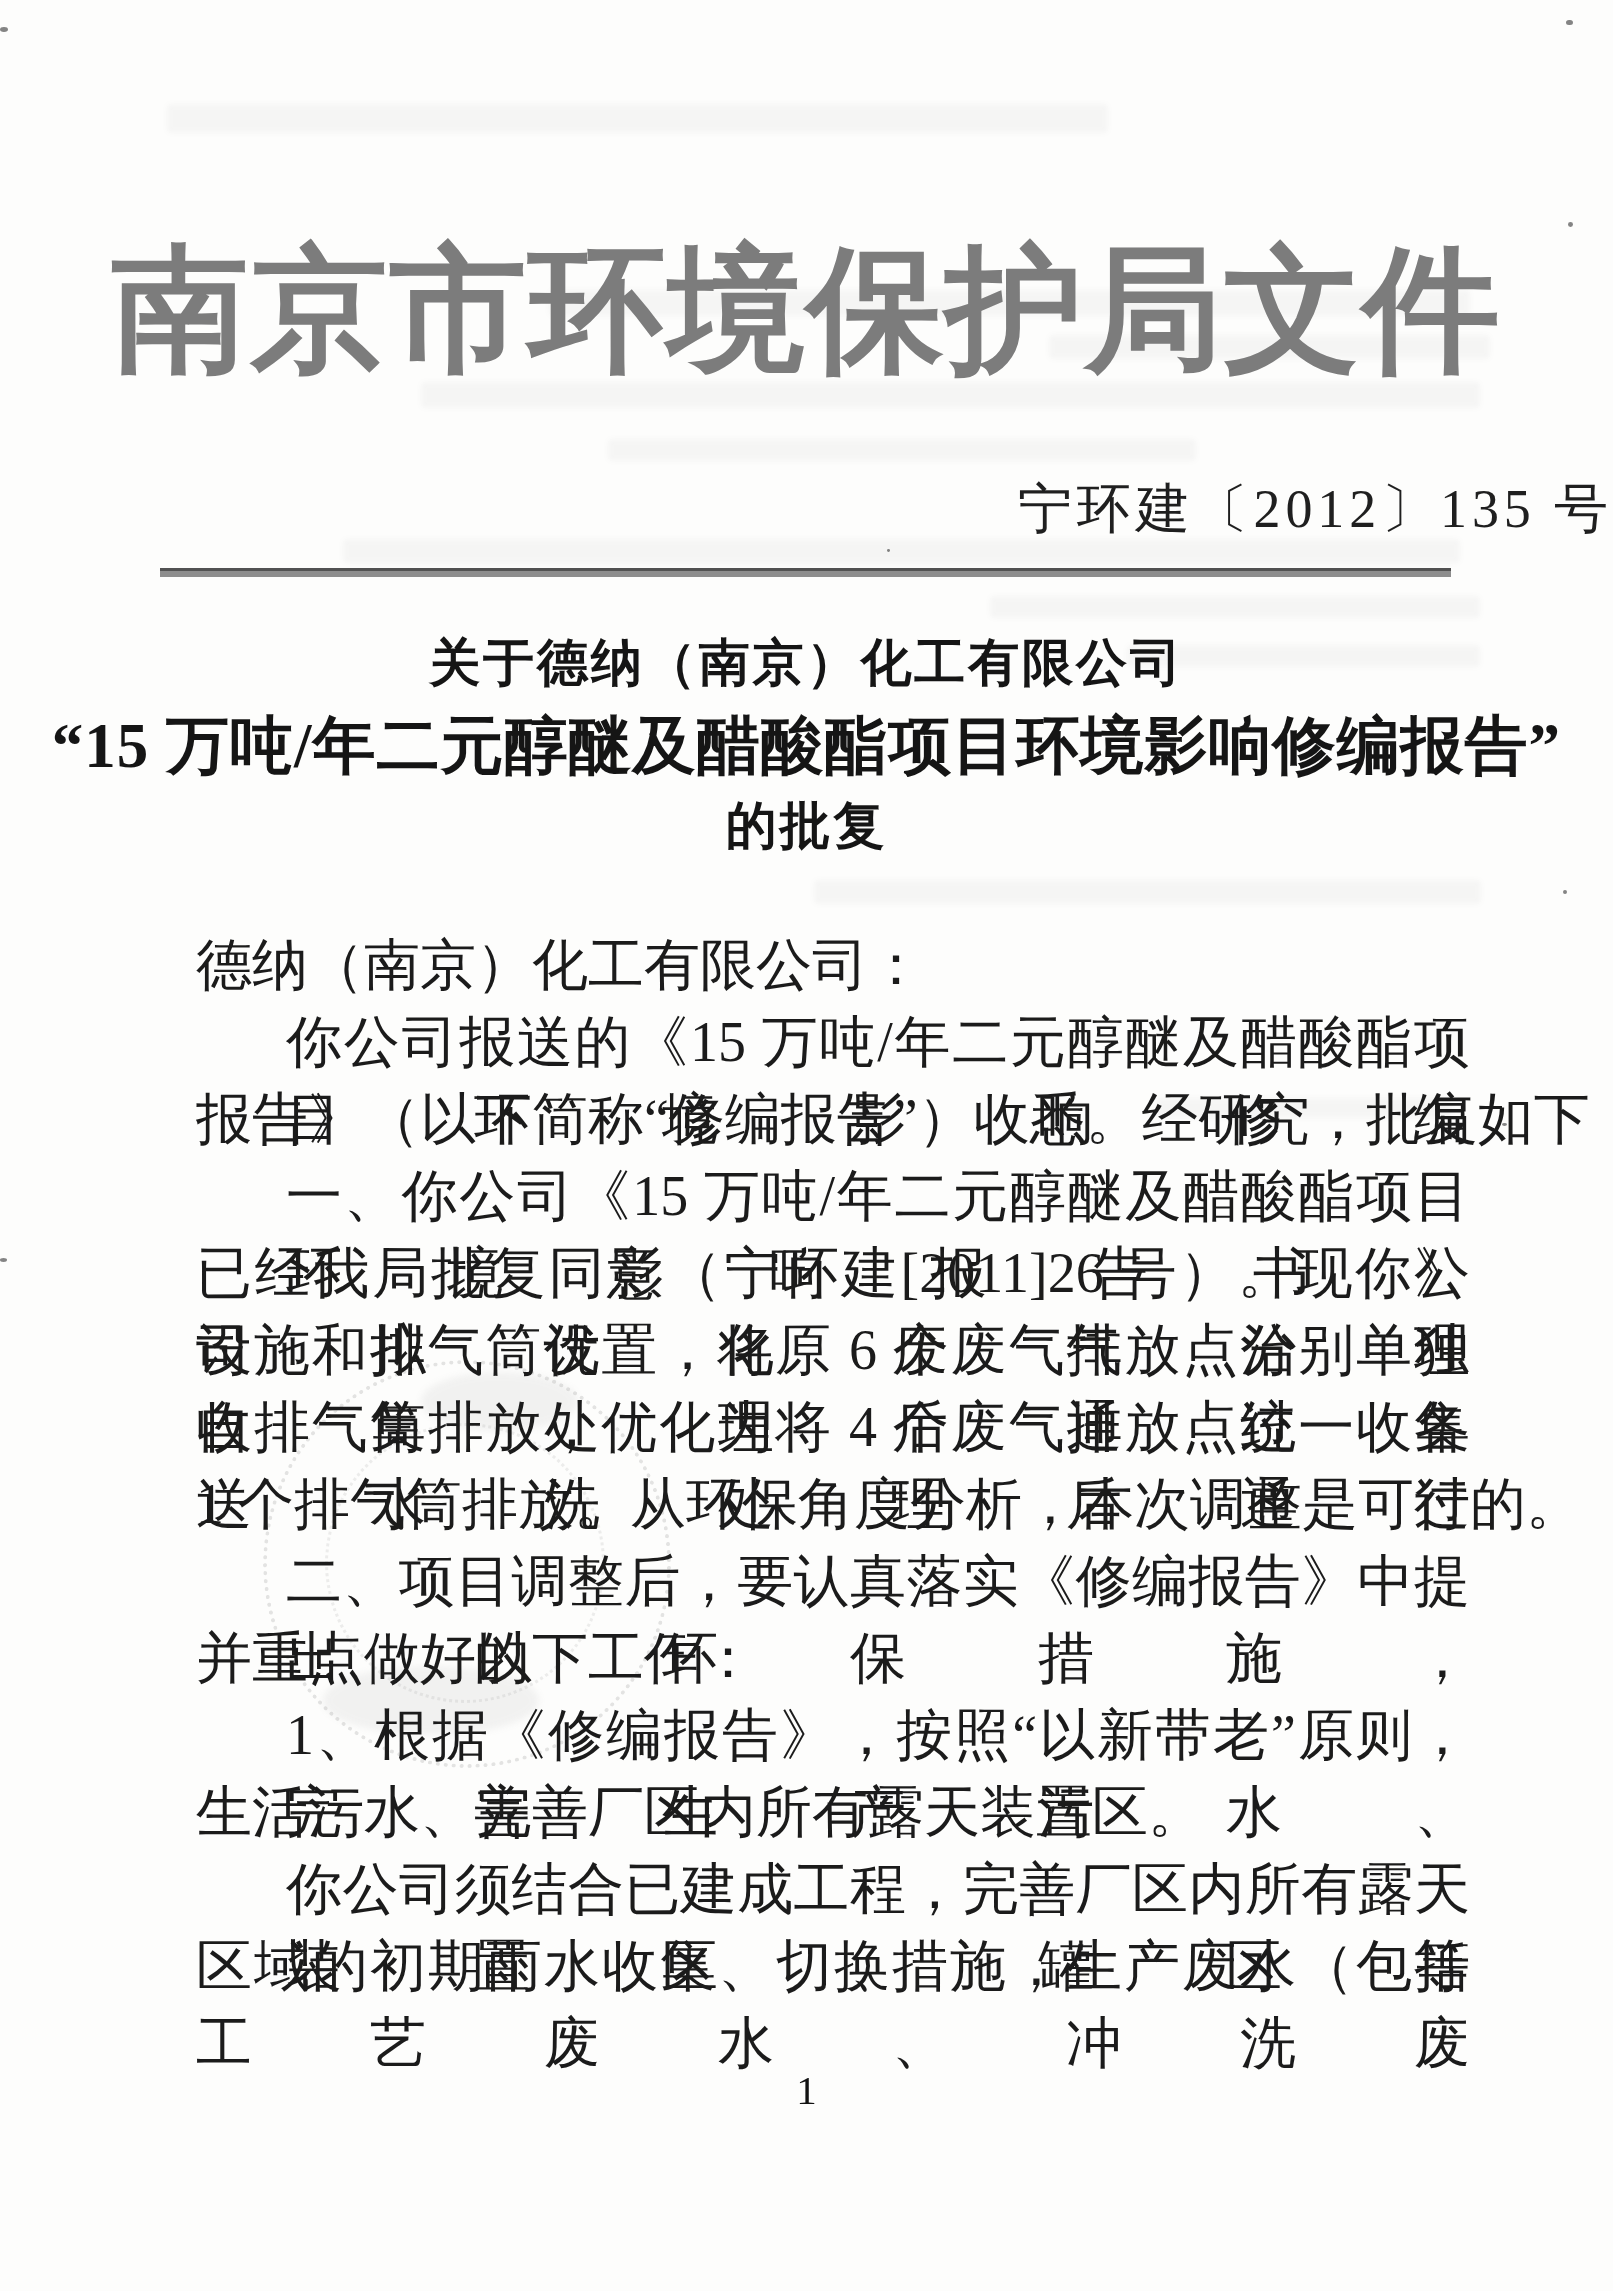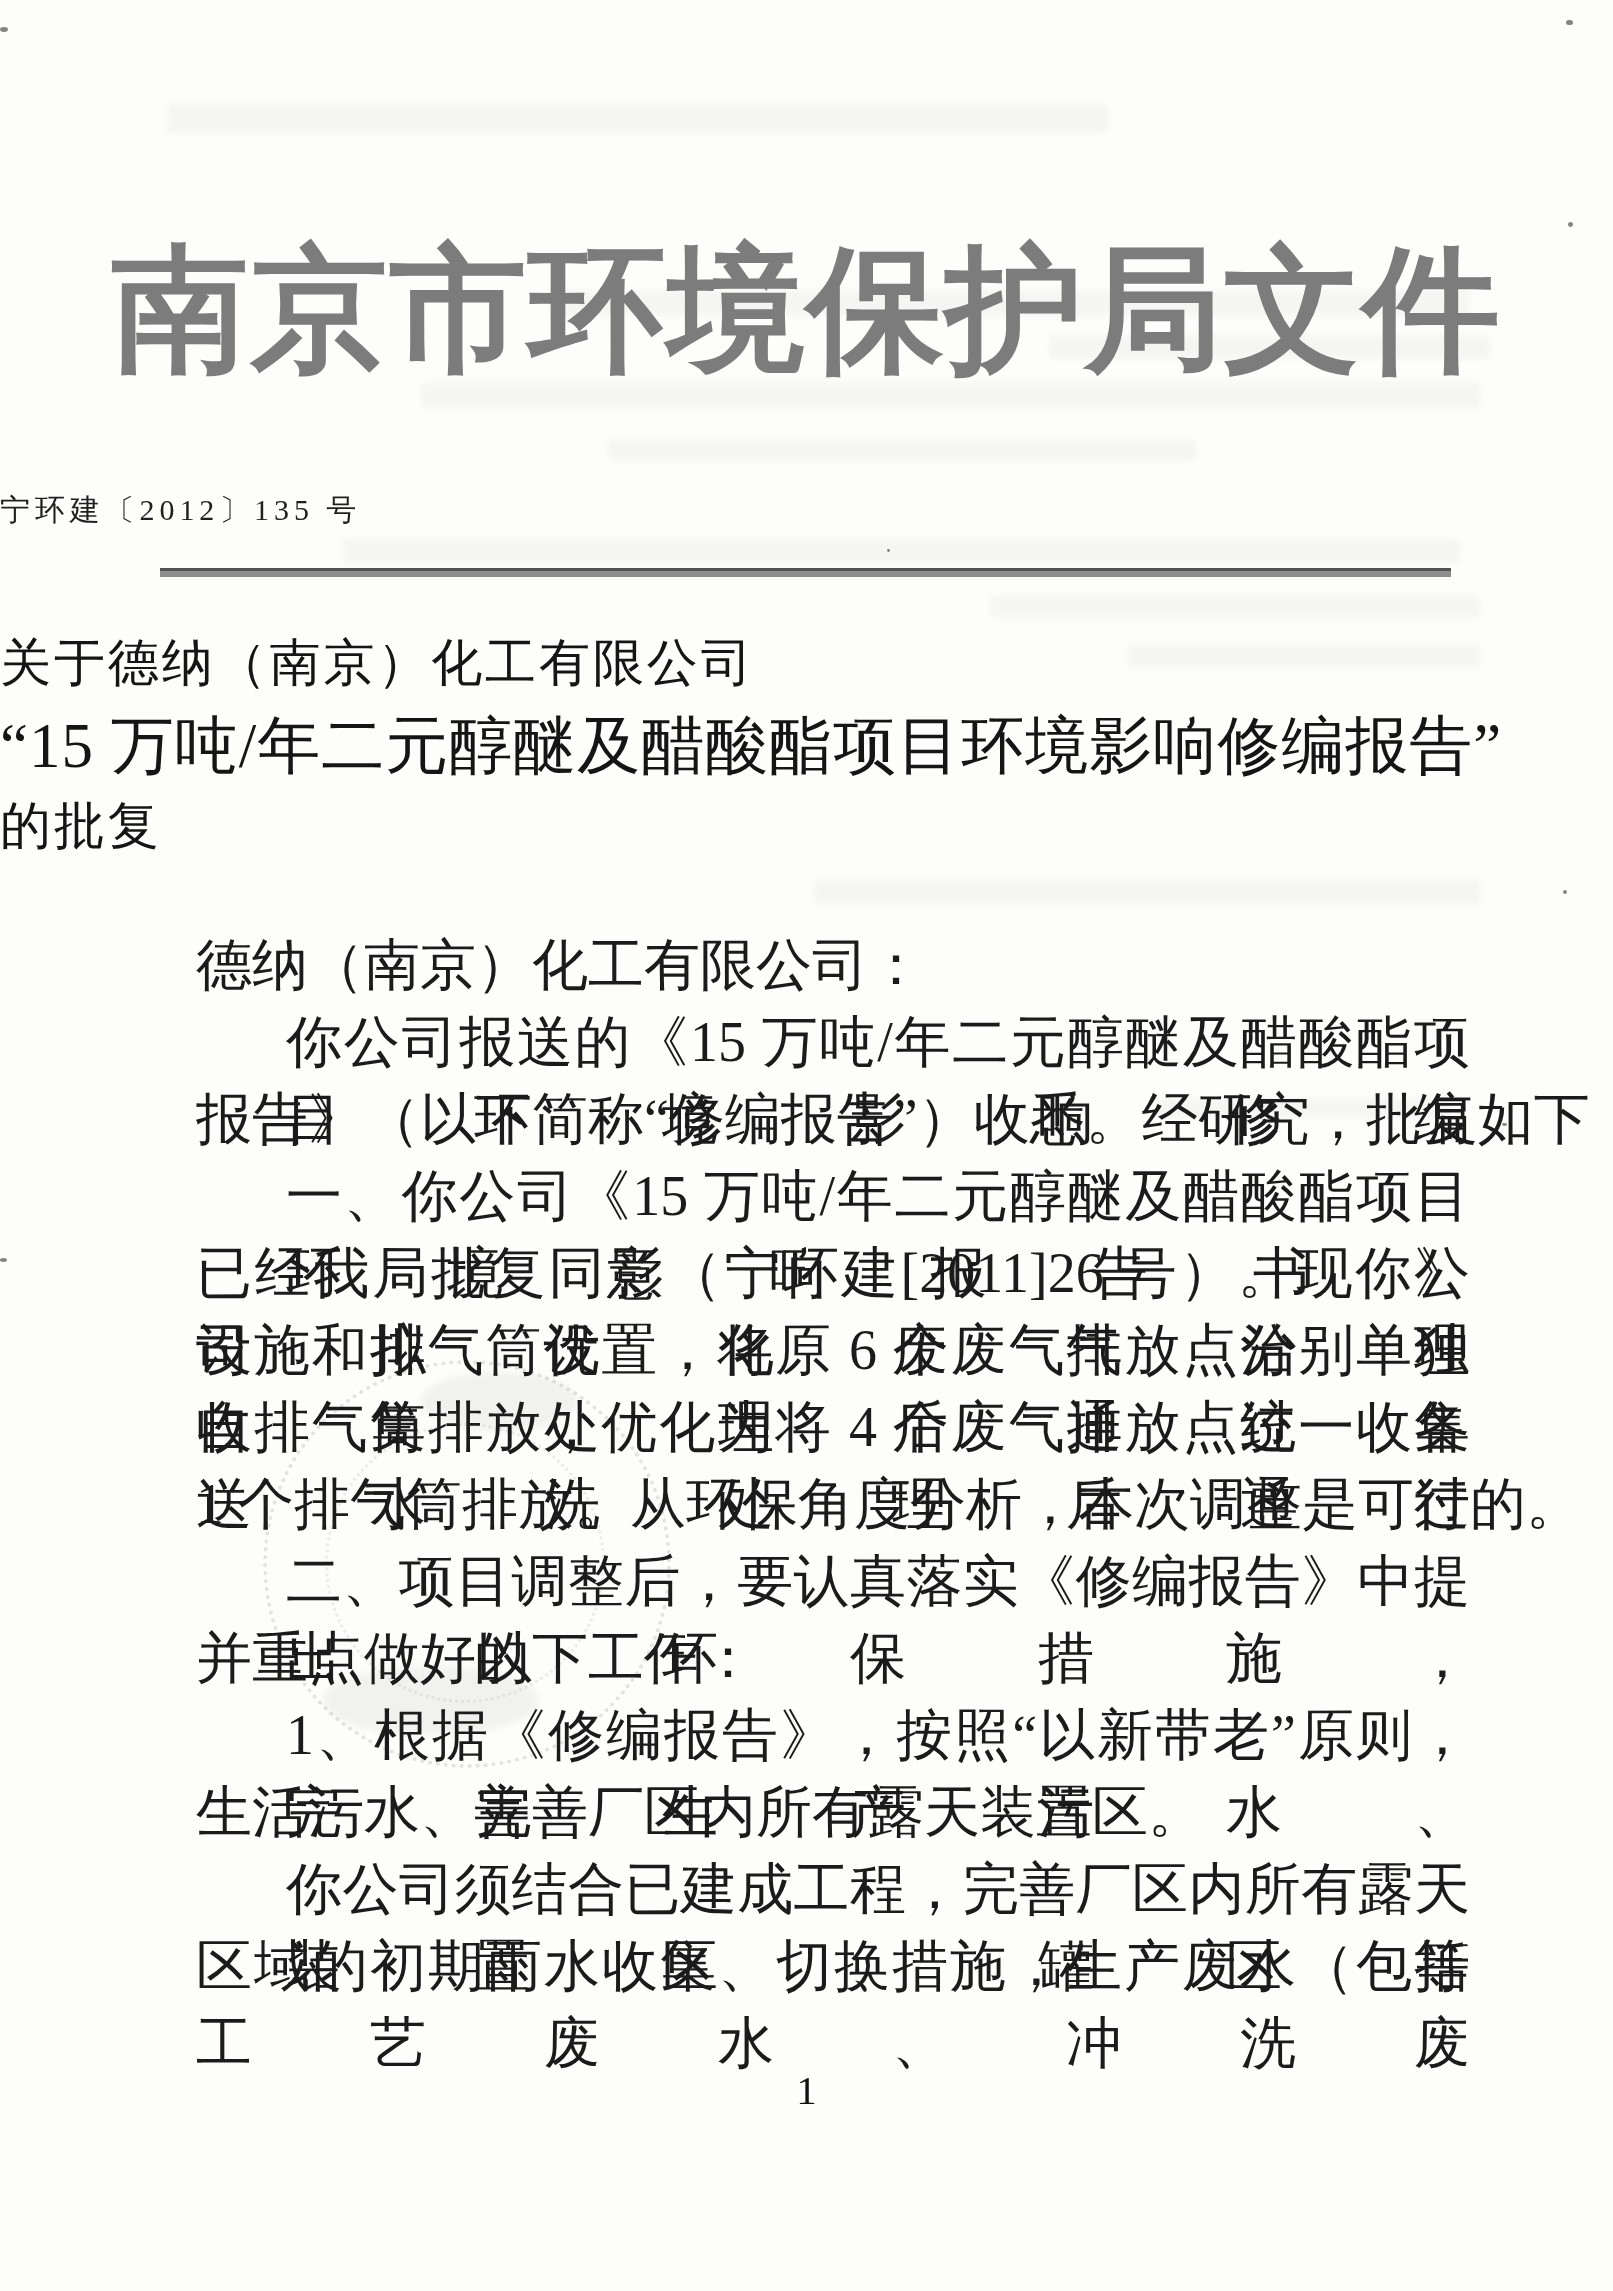--- a/index.html
+++ b/index.html
@@ -17,36 +17,36 @@
     position:absolute; top:233px; left:0; right:0;
     text-align:center;
     font-size:137px; font-weight:bold;
     color:#7c7c7c;
     letter-spacing:2px;
     white-space:nowrap;
     line-height:157px;
   }
   .doc-number {
     position:absolute; top:482px; left:0; right:0;
-    text-align:left;
-    font-size:30px; color:#1f1f1f;
+    text-align:right;
+    font-size:54px; color:#1f1f1f;
     letter-spacing:4.9px;
     line-height:55px;
     white-space:nowrap;
   }
   .divider {
     position:absolute; top:568px; left:160px; width:1291px; height:8.8px;
     background:linear-gradient(180deg,#525252 0%,#525252 32%,#8d8d8d 32%,#8d8d8d 100%);
   }
 
   
   .subject-line {
     position:absolute; left:0; right:0;
-    text-align:left;
-    font-weight:normal; color:#151515;
+    text-align:center;
+    font-weight:bold; color:#151515;
     white-space:nowrap;
     line-height:61px;
   }
   .subject-1 { top:633px; font-size:51px; letter-spacing:2.9px; }
   .subject-2 { top:716px; font-size:63px; letter-spacing:1px; }
   .subject-3 { top:796px; font-size:51px; letter-spacing:2.9px; }
 
   
   .body-block {
     position:absolute; top:927px; left:196px; width:1274px;

